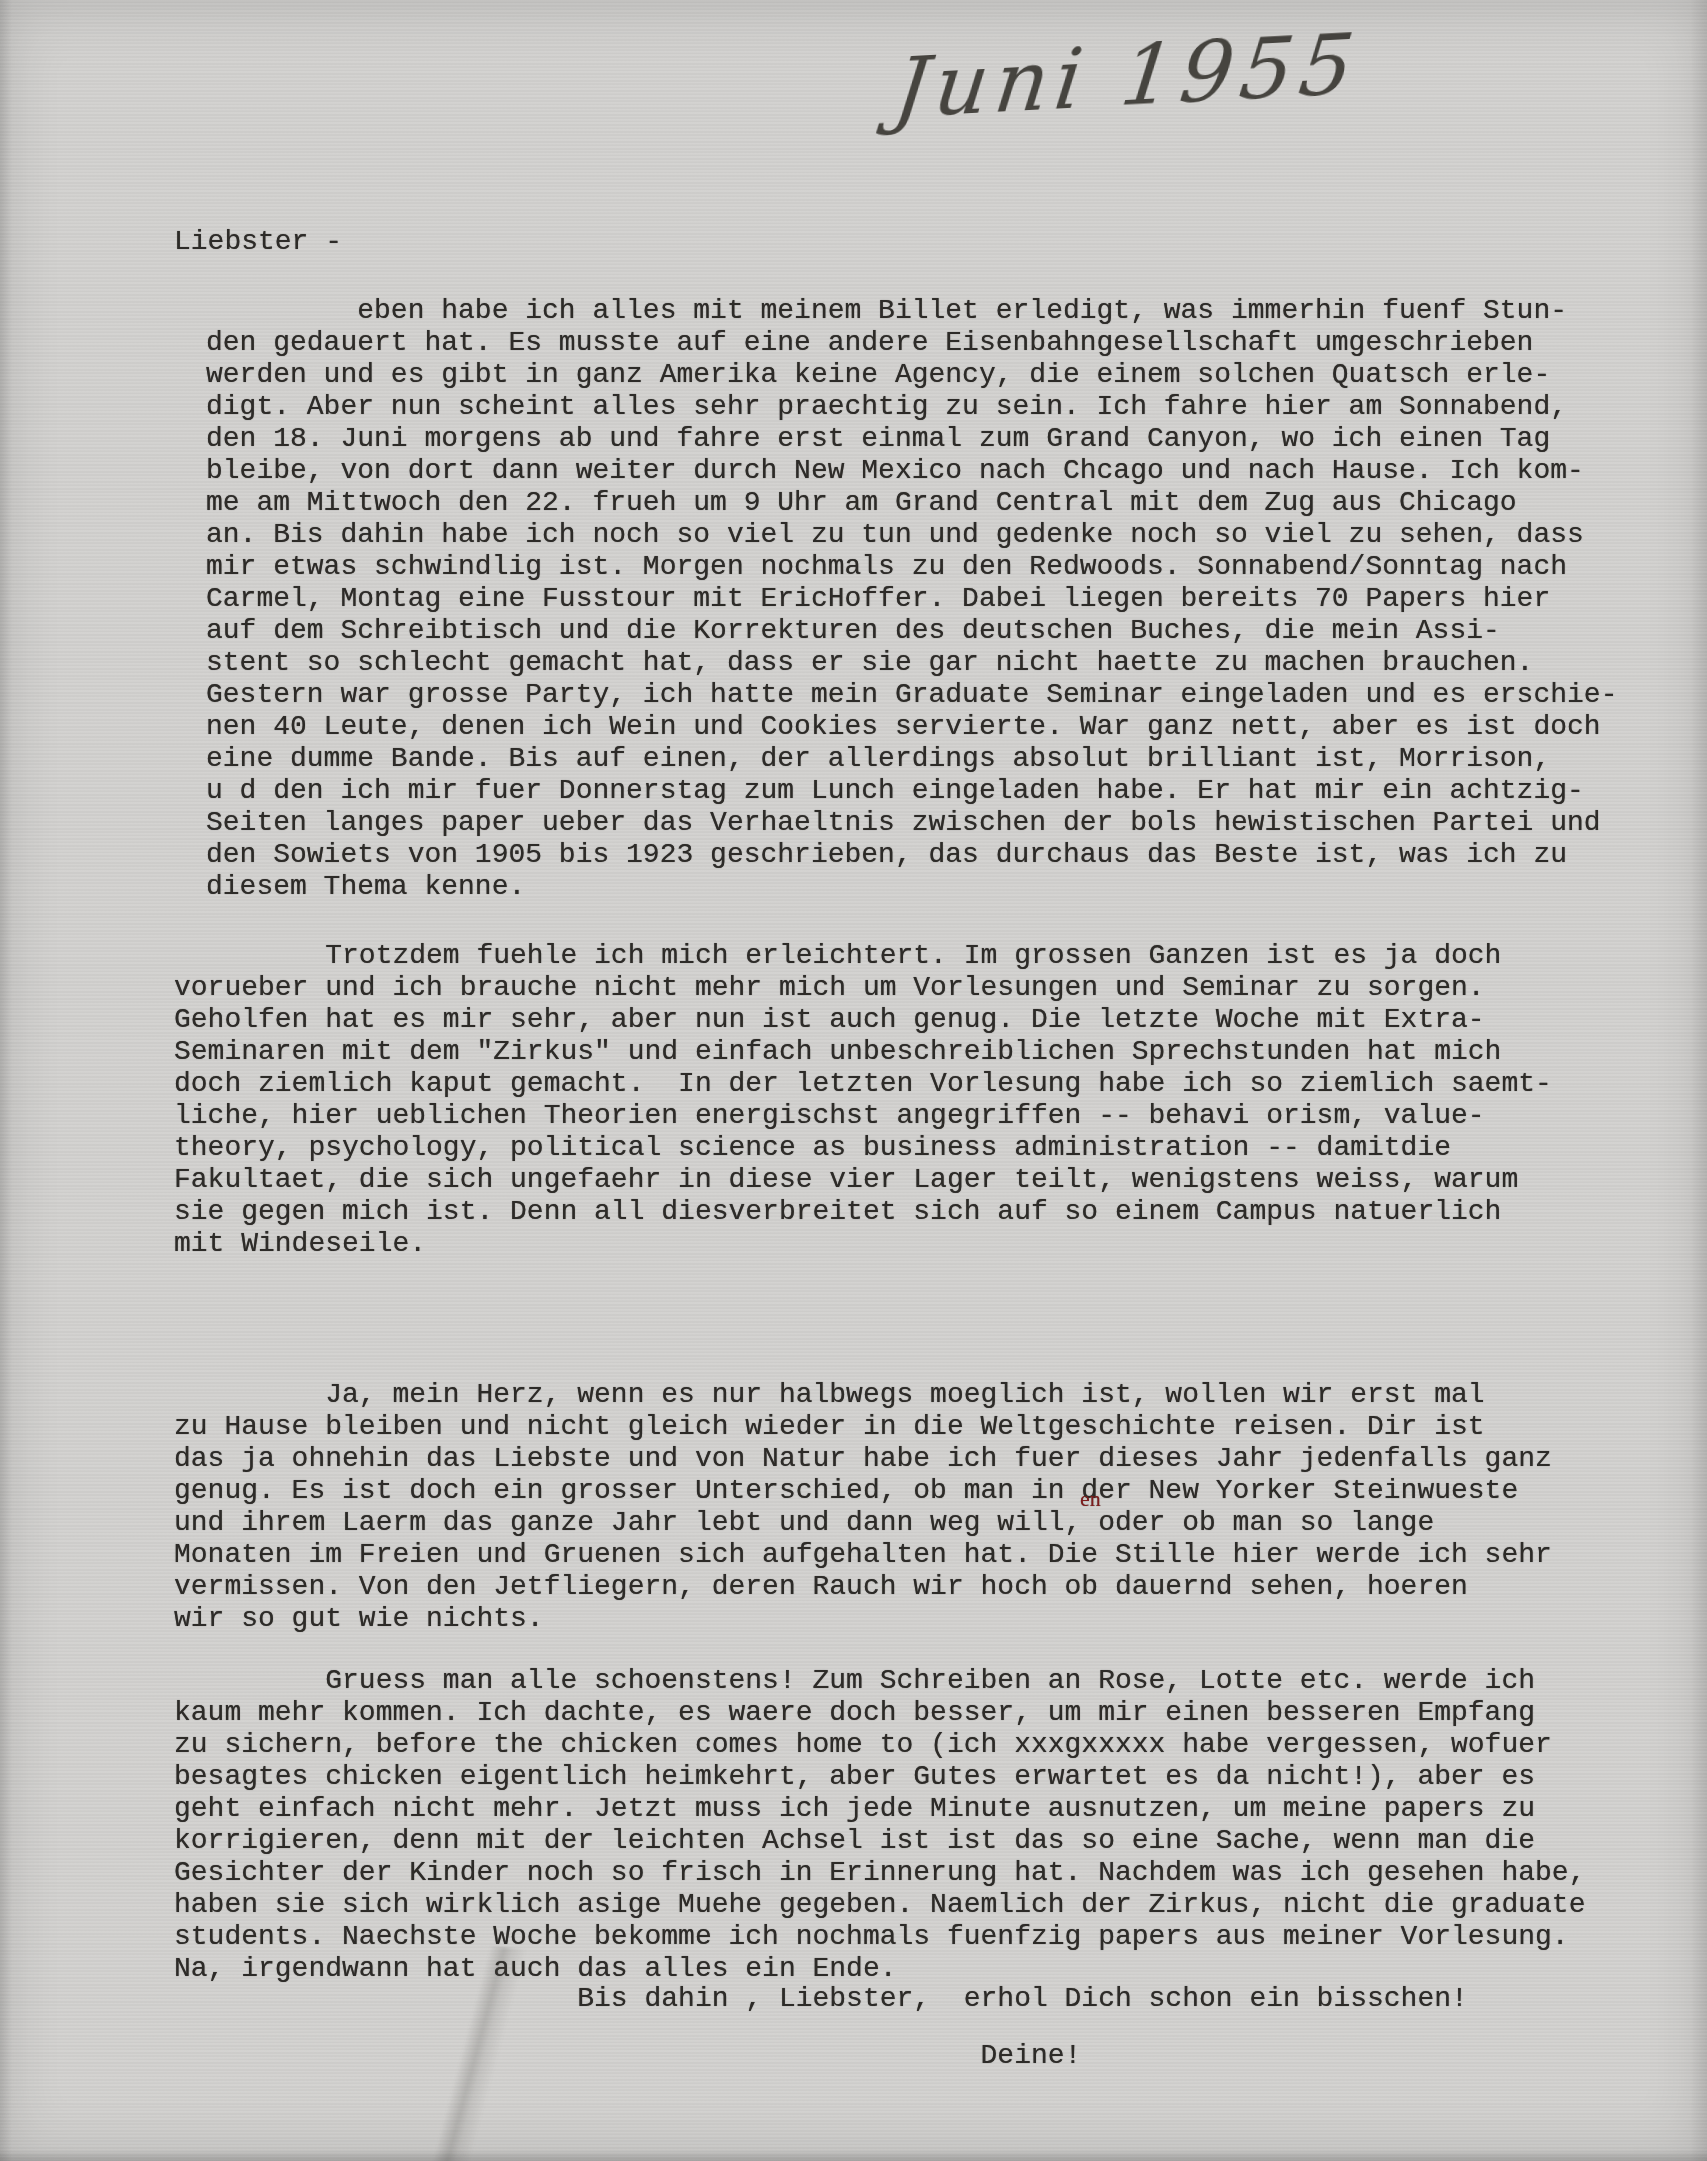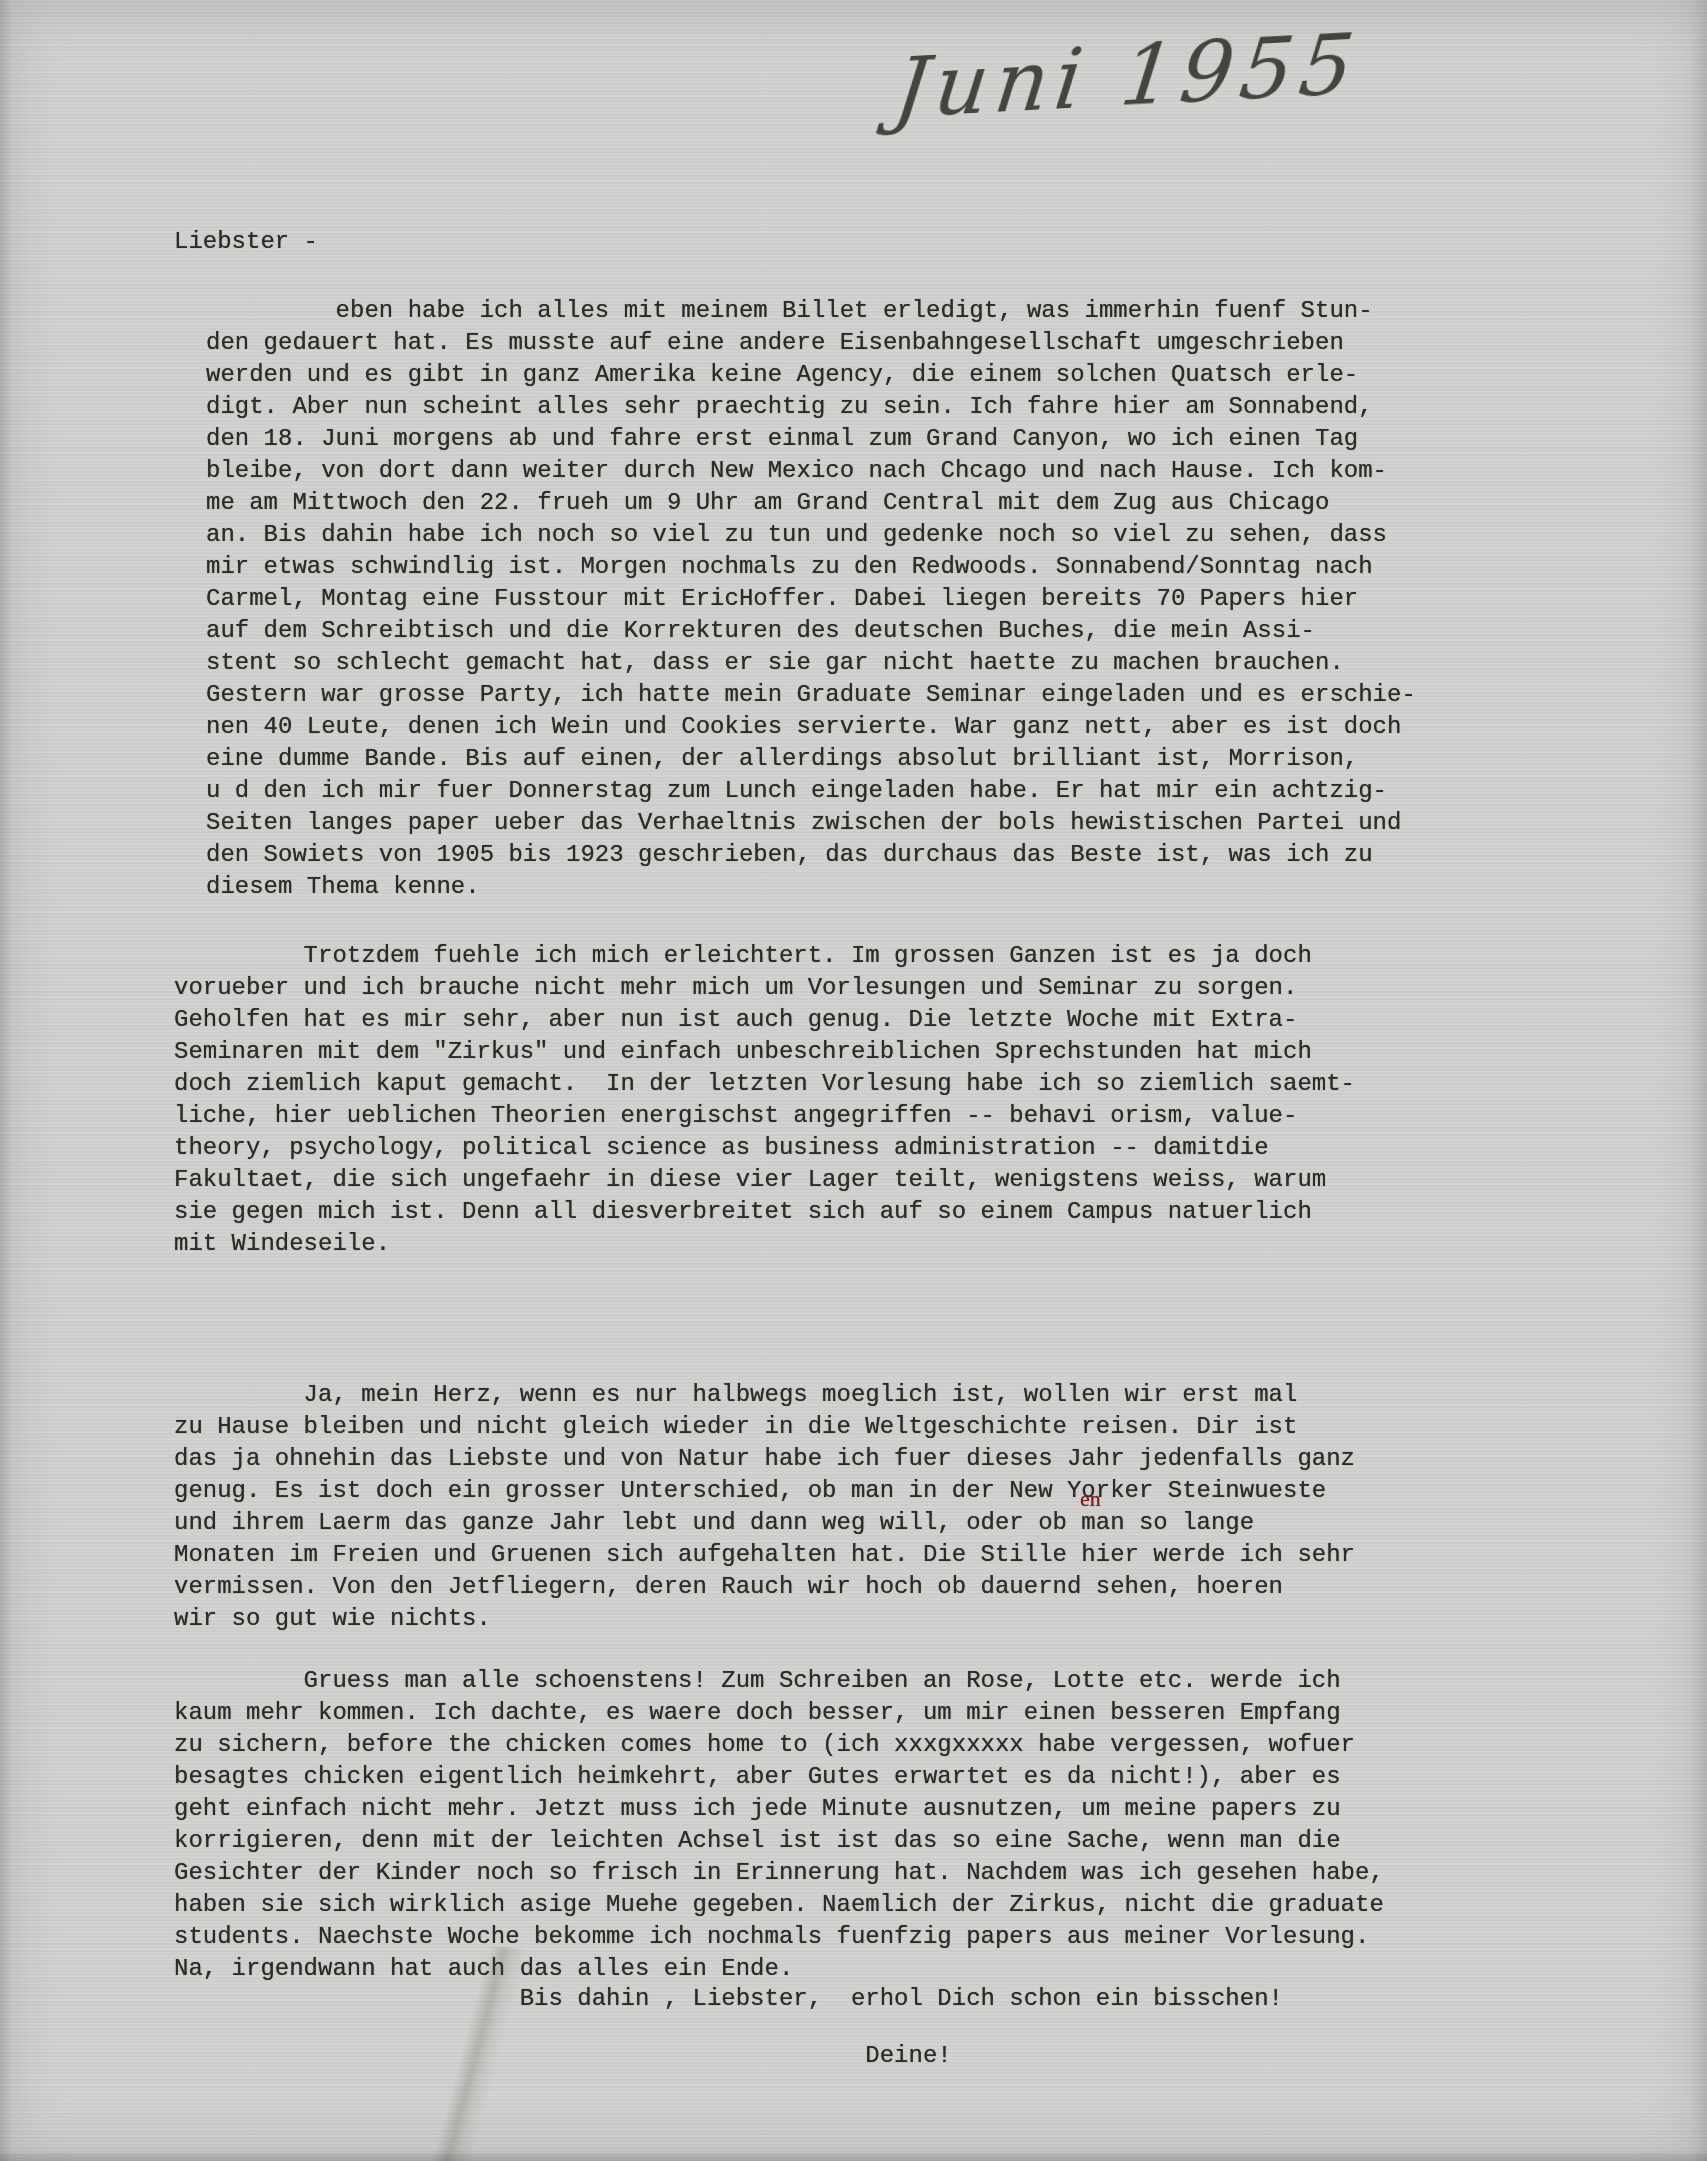--- a/index.html
+++ b/index.html
@@ -50,21 +50,21 @@
     font-size: 83px;
     letter-spacing: 6.7px;
     color: #46443f;
     transform: rotate(-3deg) skewX(-10deg);
     filter: blur(0.4px);
     white-space: nowrap;
   }
   .typed {
     position: absolute;
     left: 174px;
-    font-size: 24px;
+    font-size: 28px;
     line-height: 32px;
     letter-spacing: 0px;
     color: #2d2b28;
     white-space: pre;
     text-shadow: 0 0 0.9px rgba(45,43,40,0.75);
   }
   .salutation { top: 226px; }
   .p1 { top: 295px; margin-left: 32px; }
   .p2 { top: 940px; }
   .p3 { top: 1379px; }

